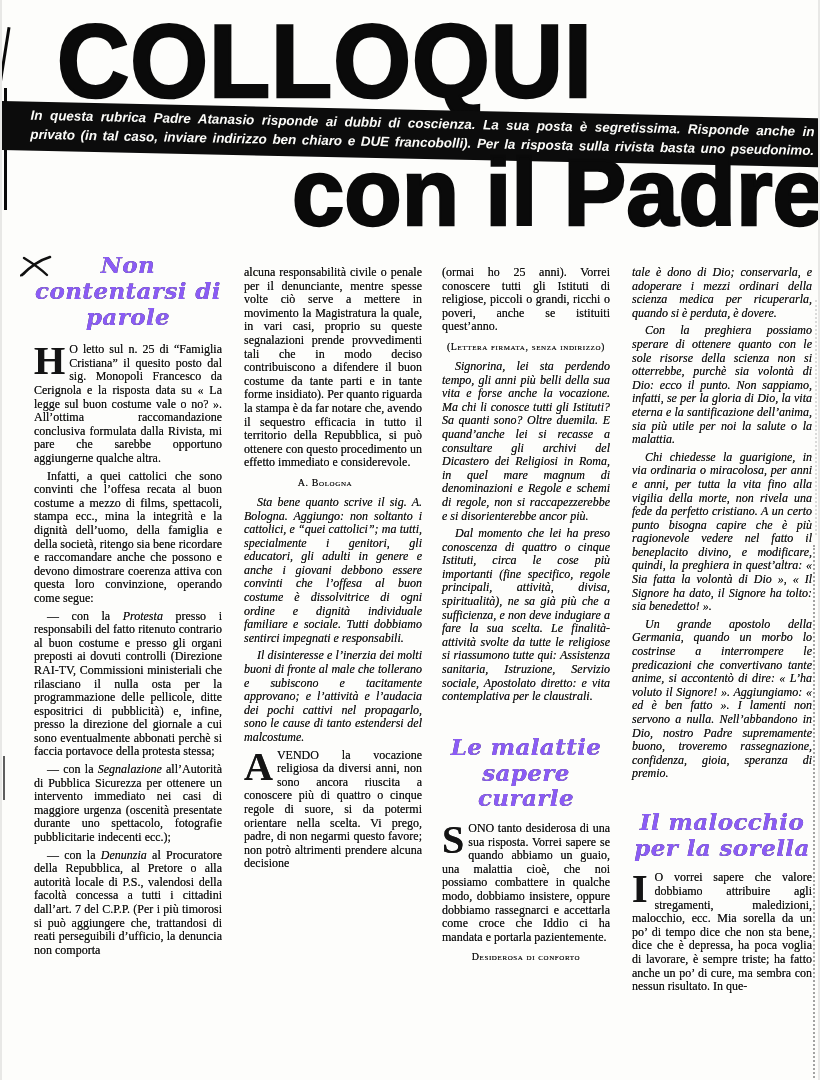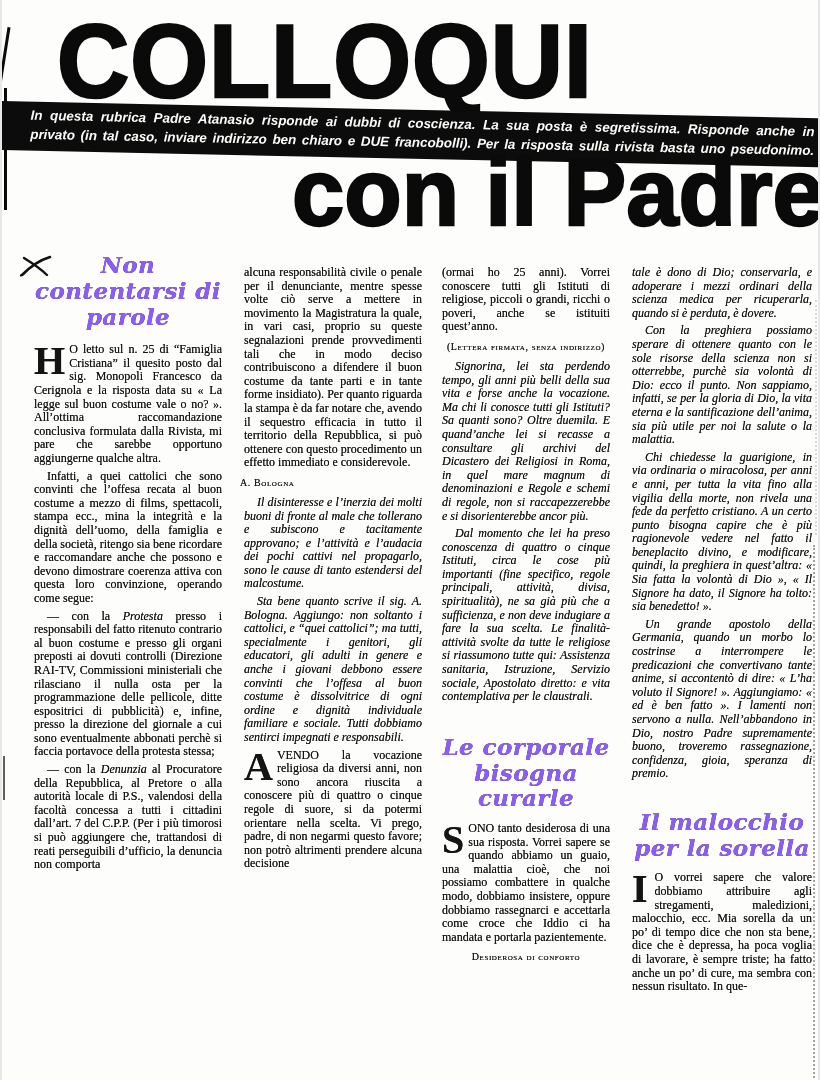--- a/index.html
+++ b/index.html
@@ -60,21 +60,21 @@
   .h-c4{margin-top:28px;}
   .dropcap{
     float:left;font-weight:bold;font-size:40px;line-height:33px;
     padding:1px 4px 0 0;font-family:"Liberation Serif", serif;
   }
   .dropcap-narrow{padding-right:7px;}
   .sig{
     font-variant:small-caps;letter-spacing:.6px;font-size:10px;line-height:15px;
     margin:5px 0 6px;text-shadow:0 0 .4px rgba(10,10,10,.75);
   }
-  .sig-right{text-align:left;padding-right:16px;}
+  .sig-right{text-align:center;padding-right:16px;}
   .sig-center{text-align:center;}
   
   .x-annotation{
     position:absolute;left:18px;top:254px;width:32px;height:26px;z-index:4;
   }
   .artifact{position:absolute;background:#090909;}
   .a-streak{left:1px;top:27px;width:3px;height:58px;transform:rotate(9deg);}
   .a-line{left:2px;top:88px;width:3px;height:122px;}
   .a-tick{left:1px;top:756px;width:2px;height:44px;opacity:.65;}
   .rule-dotted{
@@ -110,37 +110,38 @@
     <path d="M2 21 C 9 14, 20 6, 30 3" stroke="#111" stroke-width="2.6" fill="none" stroke-linecap="round"></path>
     <path d="M4 4 C 12 9, 21 15, 27 21" stroke="#111" stroke-width="2.4" fill="none" stroke-linecap="round"></path>
     <path d="M0 22 L5 19" stroke="#111" stroke-width="2" fill="none"></path>
   </svg>
 
   <div class="col col1">
     <div class="col-heading h-c1">Non contentarsi di parole</div>
     <p><span class="dropcap">H</span><span>O letto sul n. 25 di “Famiglia Cristiana” il quesito posto dal sig. Monopoli Francesco da Cerignola e la risposta data su « La legge sul buon costume vale o no? ». All’ottima raccomandazione conclusiva formulata dalla Rivista, mi pare che sarebbe opportuno aggiungerne qualche altra.</span></p>
     <p class="indent sp">Infatti, a quei cattolici che sono convinti che l’offesa recata al buon costume a mezzo di films, spettacoli, stampa ecc., mina la integrità e la dignità dell’uomo, della famiglia e della società, ritengo sia bene ricordare e raccomandare anche che possono e devono dimostrare coerenza attiva con questa loro convinzione, operando come segue:</p>
     <p class="indent sp"><span>— con la </span><i>Protesta</i><span> presso i responsabili del fatto ritenuto contrario al buon costume e presso gli organi preposti ai dovuti controlli (Direzione RAI-TV, Commissioni ministeriali che rilasciano il nulla osta per la programmazione delle pellicole, ditte espositrici di pubblicità) e, infine, presso la direzione del giornale a cui sono eventualmente abbonati perchè si faccia portavoce della protesta stessa;</span></p>
+    <p class="indent sp"><span>— con la </span><i>Segnalazione</i><span> all’Autorità di Pubblica Sicurezza per ottenere un intervento immediato nei casi di maggiore urgenza (oscenità presentate durante uno spettacolo, fotografie pubblicitarie indecenti ecc.);</span></p>
     <p class="indent sp"><span>— con la </span><i>Denunzia</i><span> al Procuratore della Repubblica, al Pretore o alla autorità locale di P.S., valendosi della facoltà concessa a tutti i cittadini dall’art. 7 del C.P.P. (Per i più timorosi si può aggiungere che, trattandosi di reati perseguibili d’ufficio, la denuncia non comporta</span></p>
   </div>
 
   <div class="col col2">
     <p>alcuna responsabilità civile o penale per il denunciante, mentre spesse volte ciò serve a mettere in movimento la Magistratura la quale, in vari casi, proprio su queste segnalazioni prende provvedimenti tali che in modo deciso contribuiscono a difendere il buon costume da tante parti e in tante forme insidiato). Per quanto riguarda la stampa è da far notare che, avendo il sequestro efficacia in tutto il territorio della Repubblica, si può ottenere con questo procedimento un effetto immediato e considerevole.</p>
     <div class="sig sig-right">A. Bologna</div>
+    <p class="reply indent">Sta bene quanto scrive il sig. A. Bologna. Aggiungo: non soltanto i cattolici, e “quei cattolici”; ma tutti, specialmente i genitori, gli educatori, gli adulti in genere e anche i giovani debbono essere convinti che l’offesa al buon costume è dissolvitrice di ogni ordine e dignità individuale familiare e sociale. Tutti dobbiamo sentirci impegnati e responsabili.</p>
     <p class="reply indent sp">Il disinteresse e l’inerzia dei molti buoni di fronte al male che tollerano e subiscono e tacitamente approvano; e l’attività e l’audacia dei pochi cattivi nel propagarlo, sono le cause di tanto estendersi del malcostume.</p>
-    <p class="reply indent">Sta bene quanto scrive il sig. A. Bologna. Aggiungo: non soltanto i cattolici, e “quei cattolici”; ma tutti, specialmente i genitori, gli educatori, gli adulti in genere e anche i giovani debbono essere convinti che l’offesa al buon costume è dissolvitrice di ogni ordine e dignità individuale familiare e sociale. Tutti dobbiamo sentirci impegnati e responsabili.</p>
     <p><span class="dropcap">A</span><span>VENDO la vocazione religiosa da diversi anni, non sono ancora riuscita a conoscere più di quattro o cinque regole di suore, si da potermi orientare nella scelta. Vi prego, padre, di non negarmi questo favore; non potrò altrimenti prendere alcuna decisione</span></p>
   </div>
 
   <div class="col col3">
     <p>(ormai ho 25 anni). Vorrei conoscere tutti gli Istituti di religiose, piccoli o grandi, ricchi o poveri, anche se istituiti quest’anno.</p>
     <div class="sig sig-center">(Lettera firmata, senza indirizzo)</div>
     <p class="reply indent">Signorina, lei sta perdendo tempo, gli anni più belli della sua vita e forse anche la vocazione. Ma chi li conosce tutti gli Istituti? Sa quanti sono? Oltre duemila. E quand’anche lei si recasse a consultare gli archivi del Dicastero dei Religiosi in Roma, in quel mare magnum di denominazioni e Regole e schemi di regole, non si raccapezzerebbe e si disorienterebbe ancor più.</p>
     <p class="reply indent sp">Dal momento che lei ha preso conoscenza di quattro o cinque Istituti, circa le cose più importanti (fine specifico, regole principali, attività, divisa, spiritualità), ne sa già più che a sufficienza, e non deve indugiare a fare la sua scelta. Le finalità-attività svolte da tutte le religiose si riassumono tutte qui: Assistenza sanitaria, Istruzione, Servizio sociale, Apostolato diretto: e vita contemplativa per le claustrali.</p>
-    <div class="col-heading h-c3">Le corporale bisogna curarle</div>
+    <div class="col-heading h-c3">Le malattie sapere curarle</div>
     <p><span class="dropcap">S</span><span>ONO tanto desiderosa di una sua risposta. Vorrei sapere se quando abbiamo un guaio, una malattia cioè, che noi possiamo combattere in qualche modo, dobbiamo insistere, oppure dobbiamo rassegnarci e accettarla come croce che Iddio ci ha mandata e portarla pazientemente.</span></p>
     <div class="sig sig-center">Desiderosa di conforto</div>
   </div>
 
   <div class="col col4">
     <p class="reply">tale è dono di Dio; conservarla, e adoperare i mezzi ordinari della scienza medica per ricuperarla, quando si è perduta, è dovere.</p>
     <p class="reply indent sp">Con la preghiera possiamo sperare di ottenere quanto con le sole risorse della scienza non si otterrebbe, purchè sia volontà di Dio: ecco il punto. Non sappiamo, infatti, se per la gloria di Dio, la vita eterna e la santificazione dell’anima, sia più utile per noi la salute o la malattia.</p>
     <p class="reply indent sp">Chi chiedesse la guarigione, in via ordinaria o miracolosa, per anni e anni, per tutta la vita fino alla vigilia della morte, non rivela una fede da perfetto cristiano. A un certo punto bisogna capire che è più ragionevole vedere nel fatto il beneplacito divino, e modificare, quindi, la preghiera in quest’altra: « Sia fatta la volontà di Dio », « Il Signore ha dato, il Signore ha tolto: sia benedetto! ».</p>
     <p class="reply indent sp">Un grande apostolo della Germania, quando un morbo lo costrinse a interrompere le predicazioni che convertivano tante anime, si accontentò di dire: « L’ha voluto il Signore! ». Aggiungiamo: « ed è ben fatto ». I lamenti non servono a nulla. Nell’abbandono in Dio, nostro Padre supremamente buono, troveremo rassegnazione, confidenza, gioia, speranza di premio.</p>
     <div class="col-heading h-c4">Il malocchio per la sorella</div>

